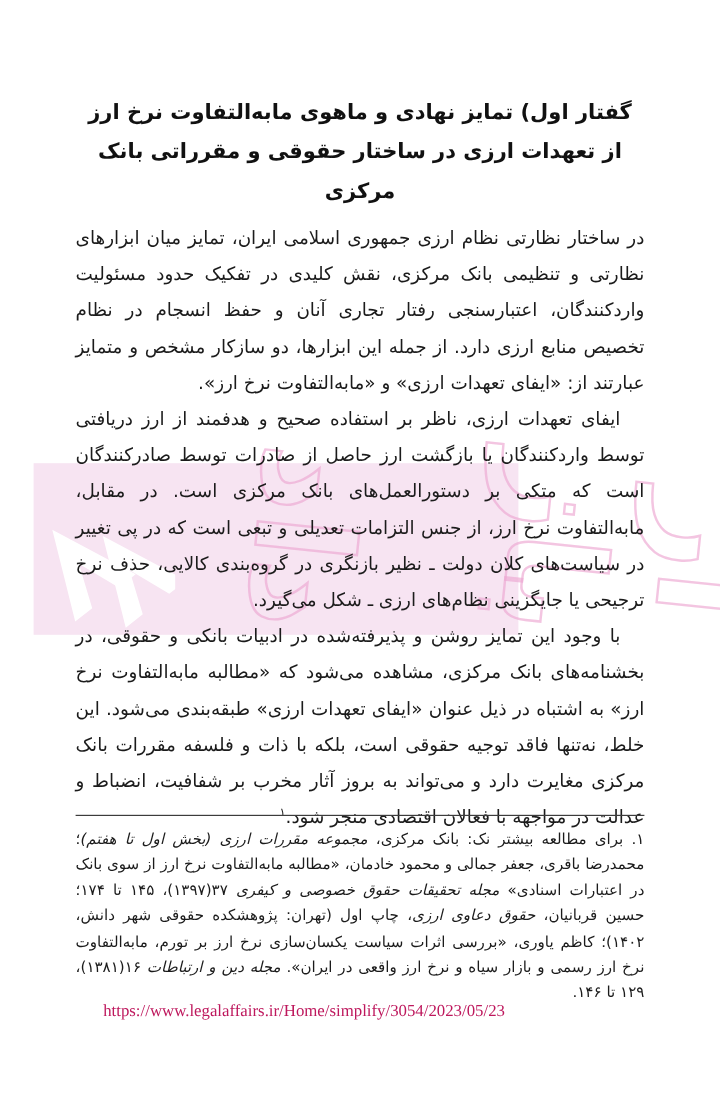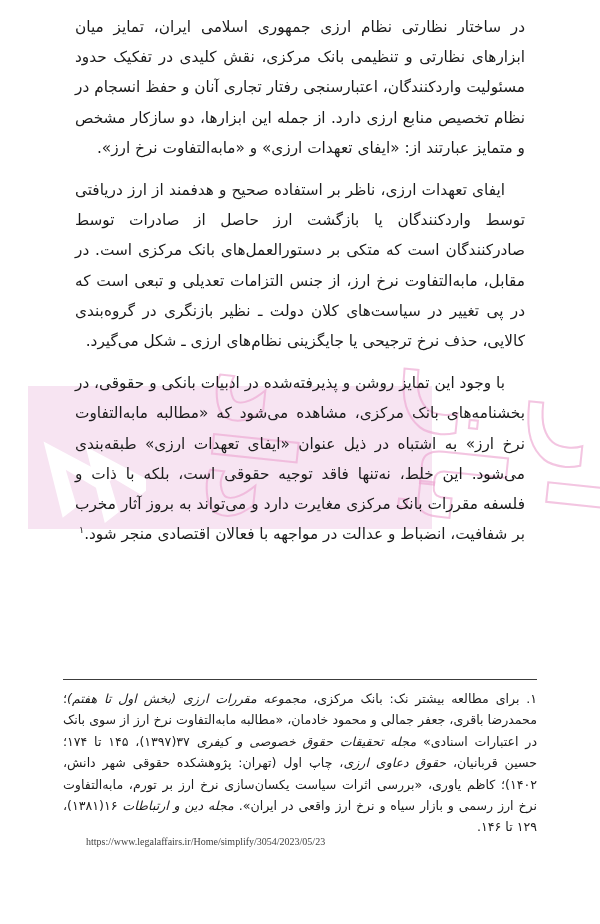--- a/index.html
+++ b/index.html
@@ -38,21 +38,21 @@
     margin:0;
     padding-top:78px;
     font-size:17.5px;
     font-weight:bold;
     line-height:33px;
     text-align:center;
     color:#111;
   }
   .body-text{margin-top:6px;}
   .body-text p{
-    margin:12px;
+    margin:0;
     font-size:15.3px;
     line-height:30.2px;
     text-align:justify;
     color:#1b1b1b;
   }
   .body-text p.indent{text-indent:20px;}
   sup{font-size:9.5px;vertical-align:super;line-height:0;}
   
   .footnote-rule{
     position:absolute;left:63px;right:63px;top:679px;z-index:1;
@@ -64,21 +64,21 @@
     font-size:12.6px;
     line-height:21.4px;
     text-align:justify;
     color:#1b1b1b;
   }
   .footnote em{}
   .source-url{
     position:absolute;left:86px;top:836px;z-index:1;
     direction:ltr;text-align:right;
     font-family:"Liberation Serif",serif;
-    font-size:10px;color:#404040;
+    font-size:14px;color:#be185d;
     text-decoration:none;
   }
 </style>
 </head>
 <body>
 
 <div class="page">
 
   <div class="watermark" aria-hidden="true">
     <div class="wm-band"></div>
@@ -87,20 +87,21 @@
         <path d="M14 86 L46 14 L78 86 L60 86 L46 50 L32 86 Z"></path>
         <path d="M44 116 L76 44 L108 116 L90 116 L76 80 L62 116 Z"></path>
       </g>
     </svg>
     <div class="wm-text wm-t1">داد</div>
     <div class="wm-text wm-t2">باز</div>
     <div class="wm-text wm-t3">ار</div>
   </div>
 
   <div class="content">
+    <h1 class="doc-heading">گفتار اول) تمایز نهادی و ماهوی مابه‌التفاوت نرخ ارز از تعهدات ارزی در ساختار حقوقی و مقرراتی بانک مرکزی</h1>
     <div class="body-text">
       <p>در ساختار نظارتی نظام ارزی جمهوری اسلامی ایران، تمایز میان ابزارهای نظارتی و تنظیمی بانک مرکزی، نقش کلیدی در تفکیک حدود مسئولیت واردکنندگان، اعتبارسنجی رفتار تجاری آنان و حفظ انسجام در نظام تخصیص منابع ارزی دارد. از جمله این ابزارها، دو سازکار مشخص و متمایز عبارتند از: «ایفای تعهدات ارزی» و «مابه‌التفاوت نرخ ارز».</p>
       <p class="indent">ایفای تعهدات ارزی، ناظر بر استفاده صحیح و هدفمند از ارز دریافتی توسط واردکنندگان یا بازگشت ارز حاصل از صادرات توسط صادرکنندگان است که متکی بر دستورالعمل‌های بانک مرکزی است. در مقابل، مابه‌التفاوت نرخ ارز، از جنس التزامات تعدیلی و تبعی است که در پی تغییر در سیاست‌های کلان دولت ـ نظیر بازنگری در گروه‌بندی کالایی، حذف نرخ ترجیحی یا جایگزینی نظام‌های ارزی ـ شکل می‌گیرد.</p>
       <p class="indent"><span>با وجود این تمایز روشن و پذیرفته‌شده در ادبیات بانکی و حقوقی، در بخشنامه‌های بانک مرکزی، مشاهده می‌شود که «مطالبه مابه‌التفاوت نرخ ارز» به اشتباه در ذیل عنوان «ایفای تعهدات ارزی» طبقه‌بندی می‌شود. این خلط، نه‌تنها فاقد توجیه حقوقی است، بلکه با ذات و فلسفه مقررات بانک مرکزی مغایرت دارد و می‌تواند به بروز آثار مخرب بر شفافیت، انضباط و عدالت در مواجهه با فعالان اقتصادی منجر شود.</span><sup>۱</sup></p>
     </div>
   </div>
 
   <hr class="footnote-rule">
   <div class="footnote"><span>۱. برای مطالعه بیشتر نک: بانک مرکزی، </span><em>مجموعه مقررات ارزی (بخش اول تا هفتم)</em><span>؛ محمدرضا باقری، جعفر جمالی و محمود خادمان، «مطالبه مابه‌التفاوت نرخ ارز از سوی بانک در اعتبارات اسنادی» </span><em>مجله تحقیقات حقوق خصوصی و کیفری</em><span> ۳۷(۱۳۹۷)، ۱۴۵ تا ۱۷۴؛ حسین قربانیان، </span><em>حقوق دعاوی ارزی</em><span>، چاپ اول (تهران: پژوهشکده حقوقی شهر دانش، ۱۴۰۲)؛ کاظم یاوری، «بررسی اثرات سیاست یکسان‌سازی نرخ ارز بر تورم، مابه‌التفاوت نرخ ارز رسمی و بازار سیاه و نرخ ارز واقعی در ایران». </span><em>مجله دین و ارتباطات</em><span> ۱۶(۱۳۸۱)، ۱۲۹ تا ۱۴۶.</span></div>
 

